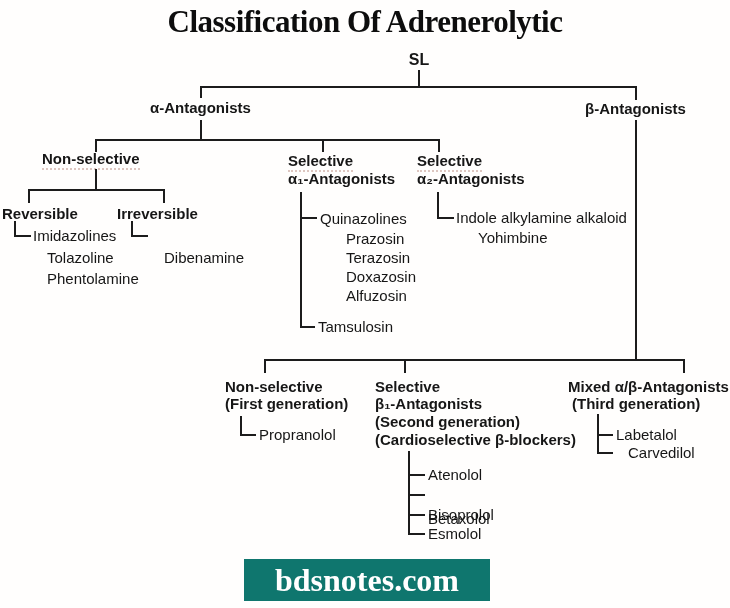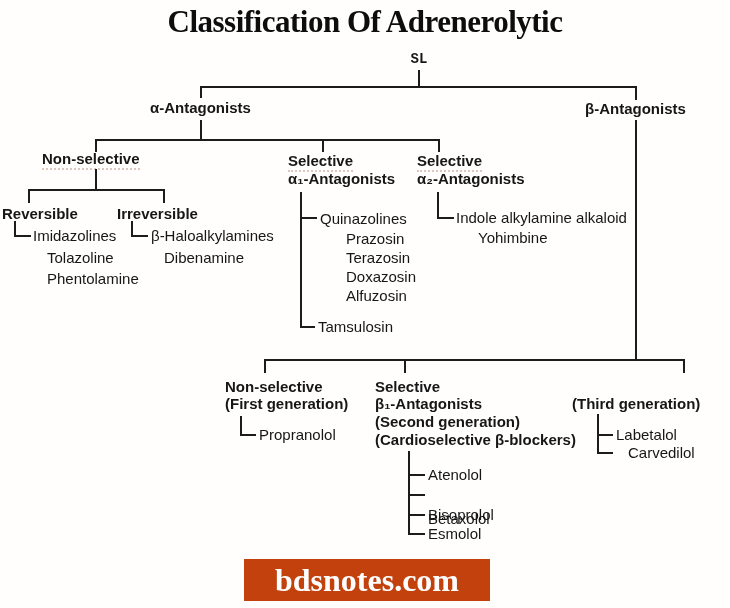--- a/index.html
+++ b/index.html
@@ -9,25 +9,25 @@
   }
   .title{
     position:absolute; left:0; right:0; top:4px; text-align:center;
     font-family:"Liberation Serif", serif; font-weight:700; font-size:31px;
     letter-spacing:-0.5px; color:#0d0d0d;
   }
   .v{position:absolute; width:2px; background:#1c1c1c;}
   .h{position:absolute; height:2px; background:#1c1c1c;}
   .lbl{position:absolute; font-size:15px; line-height:15px; white-space:nowrap;}
   .b{font-weight:700;}
-  .sl{font-size:14px; line-height:13px; font-weight:700; text-align:center;font-family:Liberation Mono, monospace;}
+  .sl{font-size:16px; line-height:13px; font-weight:700; text-align:center;}
   .scan-dots{border-bottom:2px dotted rgba(193,152,142,0.55); padding-bottom:2px;}
   .watermark{
     position:absolute; left:244px; top:559px; width:246px; height:42px;
-    background:#c2410c; display:flex; align-items:center; justify-content:center;
+    background:#0f766e; display:flex; align-items:center; justify-content:center;
   }
   .watermark span{
     font-family:"Liberation Serif", serif; font-weight:700; font-size:32px;
     color:#ffffff; line-height:32px;
   }
 </style>
 </head>
 <body>
 
 <div class="canvas">
@@ -60,21 +60,20 @@
   <div class="lbl b" style="left:117px; top:206px;">Irreversible</div>
 
   <div class="v" style="left:14px; top:221px; height:16px;"></div>
   <div class="h" style="left:14px; top:235px; width:17px;"></div>
   <div class="lbl" style="left:33px; top:228px;">Imidazolines</div>
   <div class="lbl" style="left:47px; top:250px;">Tolazoline</div>
   <div class="lbl" style="left:47px; top:271px;">Phentolamine</div>
 
   <div class="v" style="left:131px; top:221px; height:16px;"></div>
   <div class="h" style="left:131px; top:235px; width:17px;"></div>
-  <div class="lbl" style="left:151px; top:228px;">β-Haloalkylamines</div>
   <div class="lbl" style="left:164px; top:250px;">Dibenamine</div>
 
   <div class="lbl b scan-dots" style="left:288px; top:153px;">Selective</div>
   <div class="lbl b" style="left:288px; top:171px;">α₁-Antagonists</div>
   <div class="v" style="left:300px; top:192px; height:136px;"></div>
   <div class="h" style="left:300px; top:217px; width:17px;"></div>
   <div class="lbl" style="left:320px; top:211px;">Quinazolines</div>
   <div class="lbl" style="left:346px; top:231px;">Prazosin</div>
   <div class="lbl" style="left:346px; top:250px;">Terazosin</div>
   <div class="lbl" style="left:346px; top:269px;">Doxazosin</div>
@@ -108,20 +107,21 @@
   <div class="v" style="left:408px; top:451px; height:84px;"></div>
   <div class="h" style="left:408px; top:474px; width:17px;"></div>
   <div class="h" style="left:408px; top:494px; width:17px;"></div>
   <div class="h" style="left:408px; top:514px; width:17px;"></div>
   <div class="h" style="left:408px; top:533px; width:17px;"></div>
   <div class="lbl" style="left:428px; top:467px;">Atenolol</div>
   <div class="lbl" style="left:428px; top:487px;margin-top:24px;">Betaxolol</div>
   <div class="lbl" style="left:428px; top:507px;">Bisoprolol</div>
   <div class="lbl" style="left:428px; top:526px;">Esmolol</div>
 
+  <div class="lbl b" style="left:568px; top:379px;">Mixed α/β-Antagonists</div>
   <div class="lbl b" style="left:572px; top:396px;">(Third generation)</div>
   <div class="v" style="left:597px; top:414px; height:40px;"></div>
   <div class="h" style="left:597px; top:434px; width:16px;"></div>
   <div class="h" style="left:597px; top:452px; width:16px;"></div>
   <div class="lbl" style="left:616px; top:427px;">Labetalol</div>
   <div class="lbl" style="left:628px; top:445px;">Carvedilol</div>
 
   <div class="watermark">
     <span>bdsnotes.com</span>
   </div>

